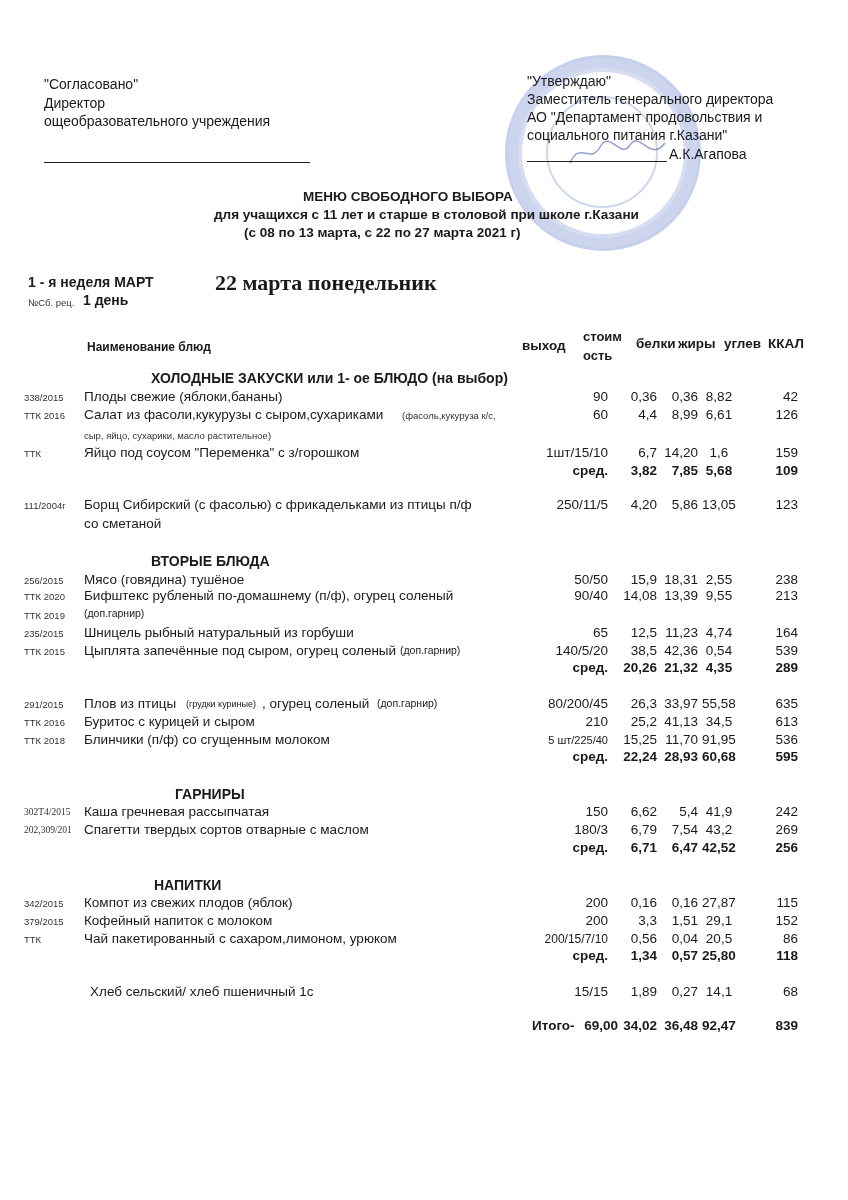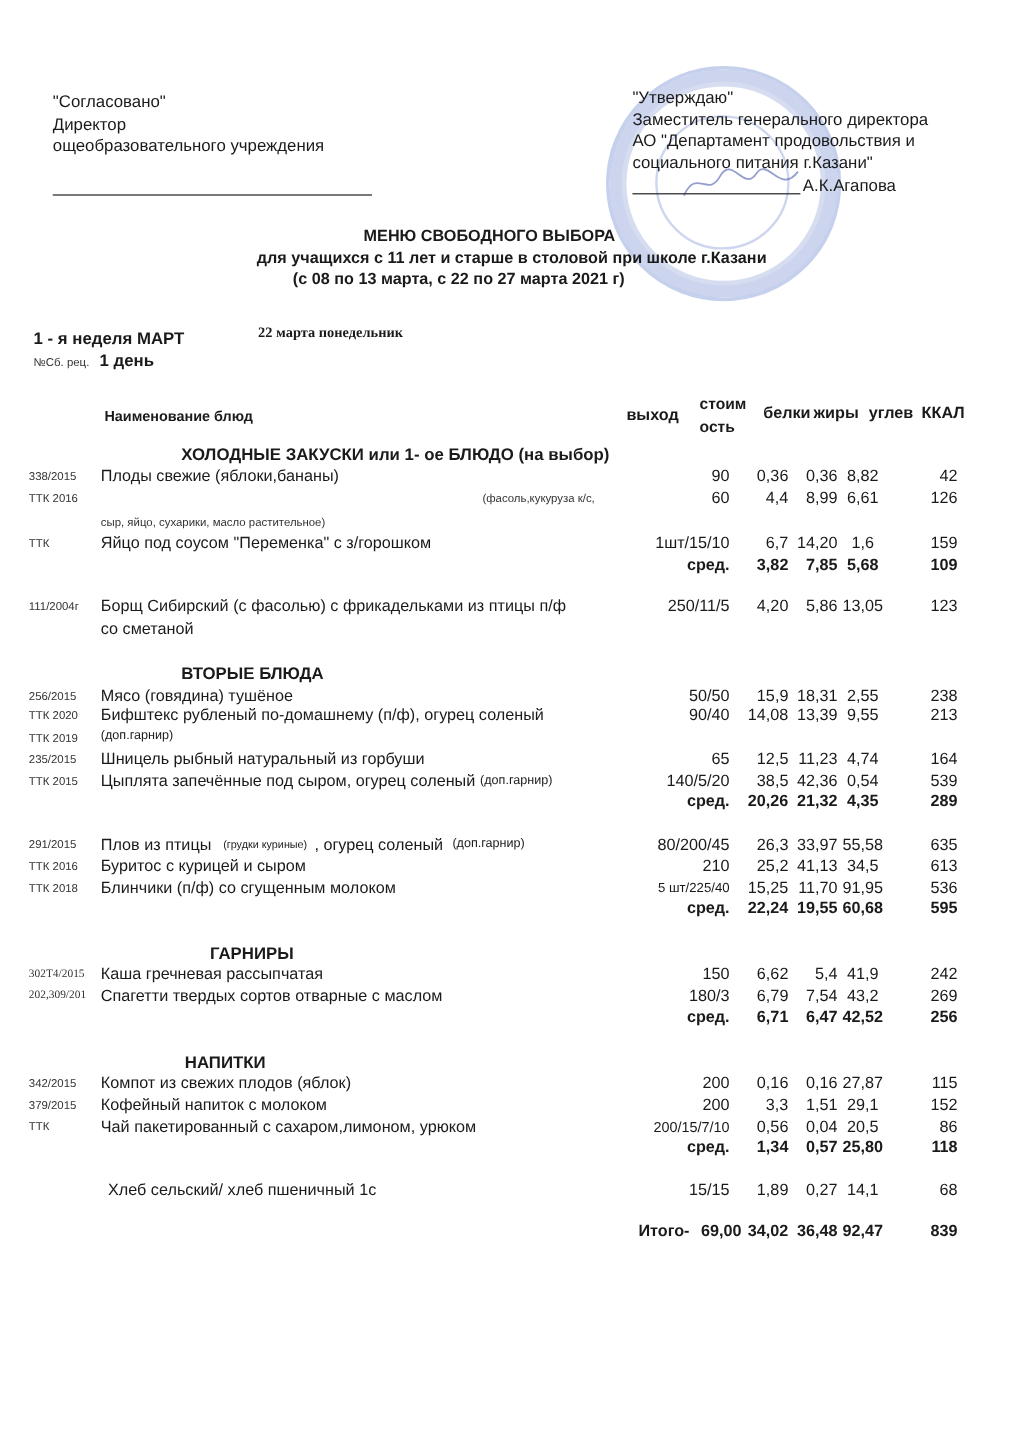--- a/index.html
+++ b/index.html
@@ -47,21 +47,21 @@
 <div class="abs f14" style="left:527px;top:109px;">АО "Департамент продовольствия и</div>
 <div class="abs f14" style="left:527px;top:127px;">социального питания г.Казани"</div>
 <div class="abs" style="left:527px;top:161px;width:140px;border-top:1px solid #222;"></div>
 <div class="abs f14" style="left:669px;top:146px;">А.К.Агапова</div>
 
 <div class="abs bold" style="left:303px;top:189px;font-size:13.5px;">МЕНЮ  СВОБОДНОГО  ВЫБОРА</div>
 <div class="abs bold" style="left:214px;top:207px;font-size:13.5px;">для  учащихся с 11 лет и старше  в  столовой при школе г.Казани</div>
 <div class="abs bold" style="left:244px;top:225px;font-size:13.5px;">(с 08 по 13 марта, с 22 по 27 марта 2021 г)</div>
 
 <div class="abs bold" style="left:28px;top:274px;font-size:14px;">1 - я неделя    МАРТ</div>
-<div class="abs bold" style="left:215px;top:270px;font-size:12px;font-family:'Liberation Serif',serif;">22 марта понедельник</div>
+<div class="abs bold" style="left:215px;top:270px;font-size:22px;font-family:'Liberation Serif',serif;">22 марта понедельник</div>
 <div class="abs small" style="left:28px;top:297px;">№Сб. рец.</div>
 <div class="abs bold" style="left:83px;top:292px;font-size:14px;">1 день</div>
 
 <div class="abs bold" style="left:87px;top:340px;font-size:12px;">Наименование  блюд</div>
 <div class="abs bold" style="left:522px;top:338px;font-size:13.5px;">выход</div>
 <div class="abs bold" style="left:583px;top:329px;font-size:13px;">стоим</div>
 <div class="abs bold" style="left:583px;top:348px;font-size:13px;">ость</div>
 <div class="abs bold" style="left:636px;top:336px;font-size:13.5px;">белки</div>
 <div class="abs bold" style="left:678px;top:336px;font-size:13.5px;">жиры</div>
 <div class="abs bold" style="left:724px;top:336px;font-size:13.5px;">углев</div>
@@ -73,20 +73,21 @@
   <span class="code">338/2015</span>
   <span class="name">Плоды свежие (яблоки,бананы)</span>
   <span class="out">90</span>
   <span class="b">0,36</span>
   <span class="z">0,36</span>
   <span class="u">8,82</span>
   <span class="k">42</span>
 </div>
 <div class="row" style="top:407px;">
   <span class="code">ТТК 2016</span>
+  <span class="name">Салат из фасоли,кукурузы с сыром,сухариками</span>
   <span class="small" style="left:402px;top:3px;">(фасоль,кукуруза к/с,</span>
   <span class="out">60</span>
   <span class="b">4,4</span>
   <span class="z">8,99</span>
   <span class="u">6,61</span>
   <span class="k">126</span>
 </div>
 <div class="abs small" style="left:84px;top:430px;">сыр, яйцо, сухарики, масло растительное)</div>
 <div class="row" style="top:445px;">
   <span class="code">ТТК</span>
@@ -191,21 +192,21 @@
   <span class="name">Блинчики (п/ф) со сгущенным молоком</span>
   <span class="out" style="font-size:11px;top:2px;">5 шт/225/40</span>
   <span class="b">15,25</span>
   <span class="z">11,70</span>
   <span class="u">91,95</span>
   <span class="k">536</span>
 </div>
 <div class="row bold" style="top:749px;">
   <span class="out">сред.</span>
   <span class="b">22,24</span>
-  <span class="z">19,55</span>
+  <span class="z">28,93</span>
   <span class="u">60,68</span>
   <span class="k">595</span>
 </div>
 
 <div class="sec" style="left:154px;top:786px;padding-left:21px;">ГАРНИРЫ</div>
 <div class="row" style="top:804px;">
   <span class="code" style="font-family:'Liberation Serif',serif;">302Т4/2015</span>
   <span class="name">Каша гречневая  рассыпчатая</span>
   <span class="out">150</span>
   <span class="b">6,62</span>

